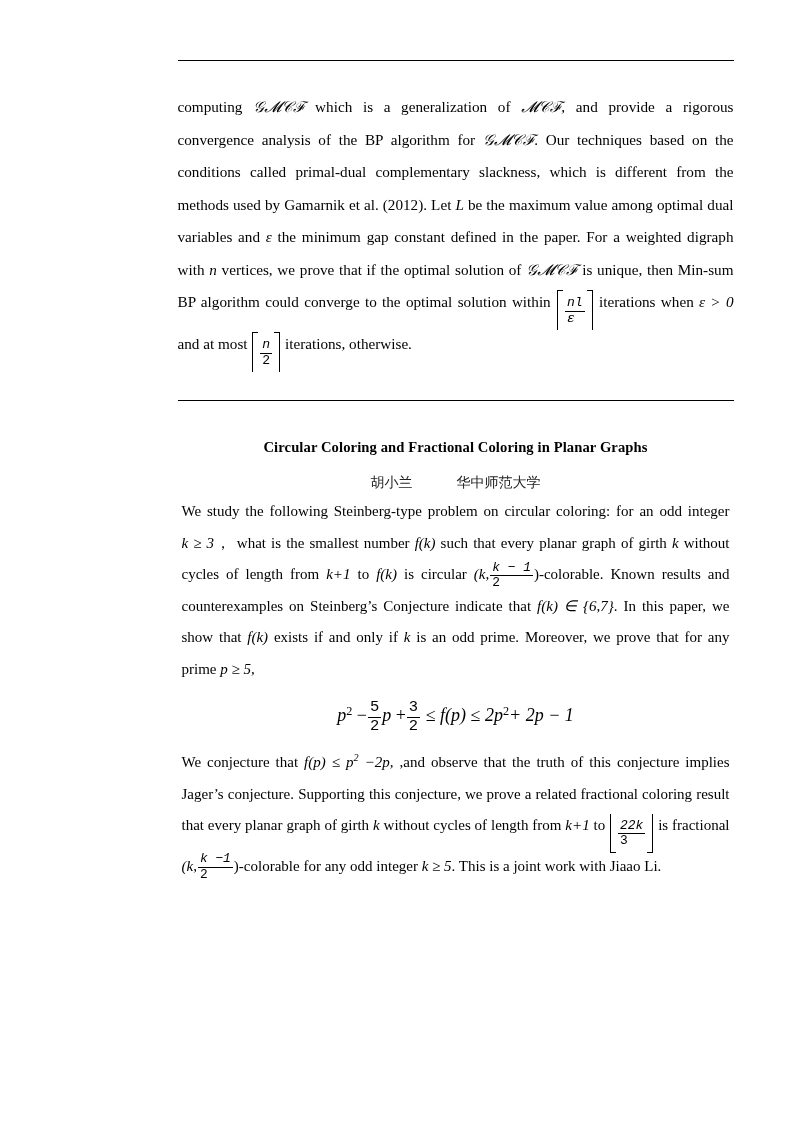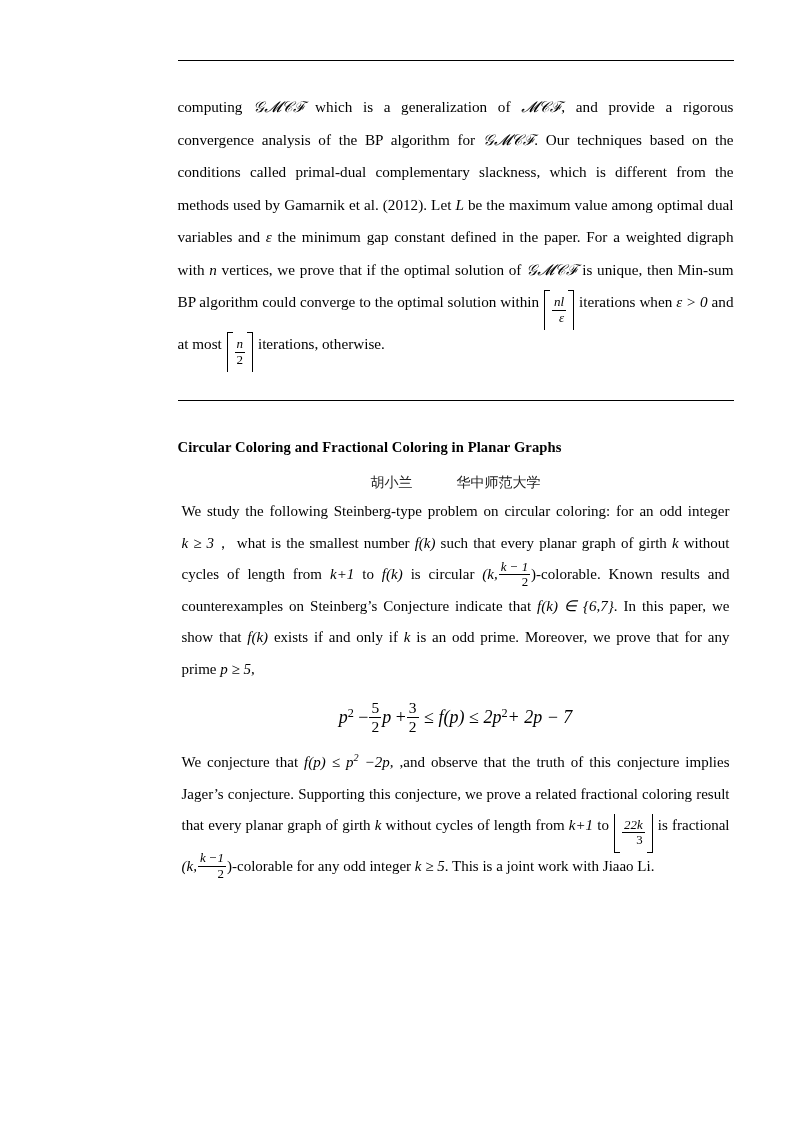--- a/index.html
+++ b/index.html
@@ -38,21 +38,21 @@
     font-size: 15.2px;
     line-height: 2.14;
     text-align: justify;
     text-justify: inter-word;
     margin: 0;
   }
 
   .title {
     font-weight: bold;
     font-size: 14.6px;
-    text-align: left;
+    text-align: center;
     margin: 0 0 18px 0;
     letter-spacing: .1px;
   }
   .authors {
     text-align: center;
     font-size: 14.6px;
     margin: 0 0 2px 0;
     color: #222;
   }
   .authors .gap { display: inline-block; width: 44px; }
@@ -73,24 +73,25 @@
   
   .mi { font-style: italic; }
   .cal {
     font-family: "DejaVu Serif", serif;
     font-style: italic;
     letter-spacing: .3px;
   }
   .frac {
     display: inline-block;
     vertical-align: -0.52em;
-    text-align: right;
+    text-align: left;
     font-size: 0.86em;
     line-height: 1.12;
     margin: 0 1px;
+    font-family: Liberation Mono, monospace;
   }
   .frac .num { display: block; padding: 0 2px; }
   .frac .den { display: block; border-top: 1px solid #000; padding: 0 2px; }
   .sup { font-size: .68em; vertical-align: .55em; }
 
   .ceil, .floor {
     display: inline-block;
     position: relative;
     padding: 2px 7px;
     vertical-align: -0.5em;
@@ -137,21 +138,21 @@
       <span>We study the following Steinberg-type problem on circular coloring: for an odd integer </span><span class="mi nowrap">k ≥ 3</span><span>，   what is the smallest number </span><span class="mi">f(k)</span><span> such that every planar graph of girth </span><span class="mi">k</span><span> without cycles of length from </span><span class="mi">k+1</span><span> to </span><span class="mi">f(k)</span><span> is circular </span><span class="nowrap"><span class="mi">(k,</span><span class="frac"><span class="num mi">k − 1</span><span class="den">2</span></span><span>)</span></span><span>-colorable. Known results and counterexamples on Steinberg’s Conjecture indicate that </span><span class="mi nowrap">f(k) ∈ {6,7}</span><span>.    In this paper, we show that </span><span class="mi">f(k)</span><span> exists if and only if </span><span class="mi">k</span><span> is an odd prime. Moreover, we prove that for any prime </span><span class="mi nowrap">p ≥ 5</span><span>,</span>
     </p>
 
     <div class="eq-block">
       <span class="mi">p</span><span class="sup">2</span>
       <span>−</span><span class="frac"><span class="num">5</span><span class="den">2</span></span><span class="mi">p</span>
       <span>+</span><span class="frac"><span class="num">3</span><span class="den">2</span></span>
       <span>≤</span>
       <span class="mi">f(p)</span>
       <span>≤</span>
-      <span class="mi">2p</span><span class="sup">2</span><span class="mi">+ 2p − 7</span>
+      <span class="mi">2p</span><span class="sup">2</span><span class="mi">+ 2p − 1</span>
     </div>
 
     <p class="abstract">
       <span>We  conjecture  that </span><span class="mi nowrap"><span>f(p) ≤ p</span><span class="sup">2</span><span> −2p,</span></span><span>  ,and  observe  that  the  truth  of  this  conjecture implies Jager’s conjecture. Supporting this conjecture, we prove a related fractional coloring result that every planar graph of girth </span><span class="mi">k</span><span> without cycles of length from </span><span class="mi">k+1</span><span> to </span><span class="floor nowrap"><span class="frac"><span class="num mi">22k</span><span class="den">3</span></span></span><span> is fractional   </span><span class="nowrap"><span class="mi">(k,</span><span class="frac"><span class="num mi">k −1</span><span class="den">2</span></span><span>)</span></span><span>-colorable for any odd integer </span><span class="mi nowrap">k ≥ 5</span><span>. This is a joint work with Jiaao Li.</span>
     </p>
 
   </div>
 </div>
 
 </body></html>

